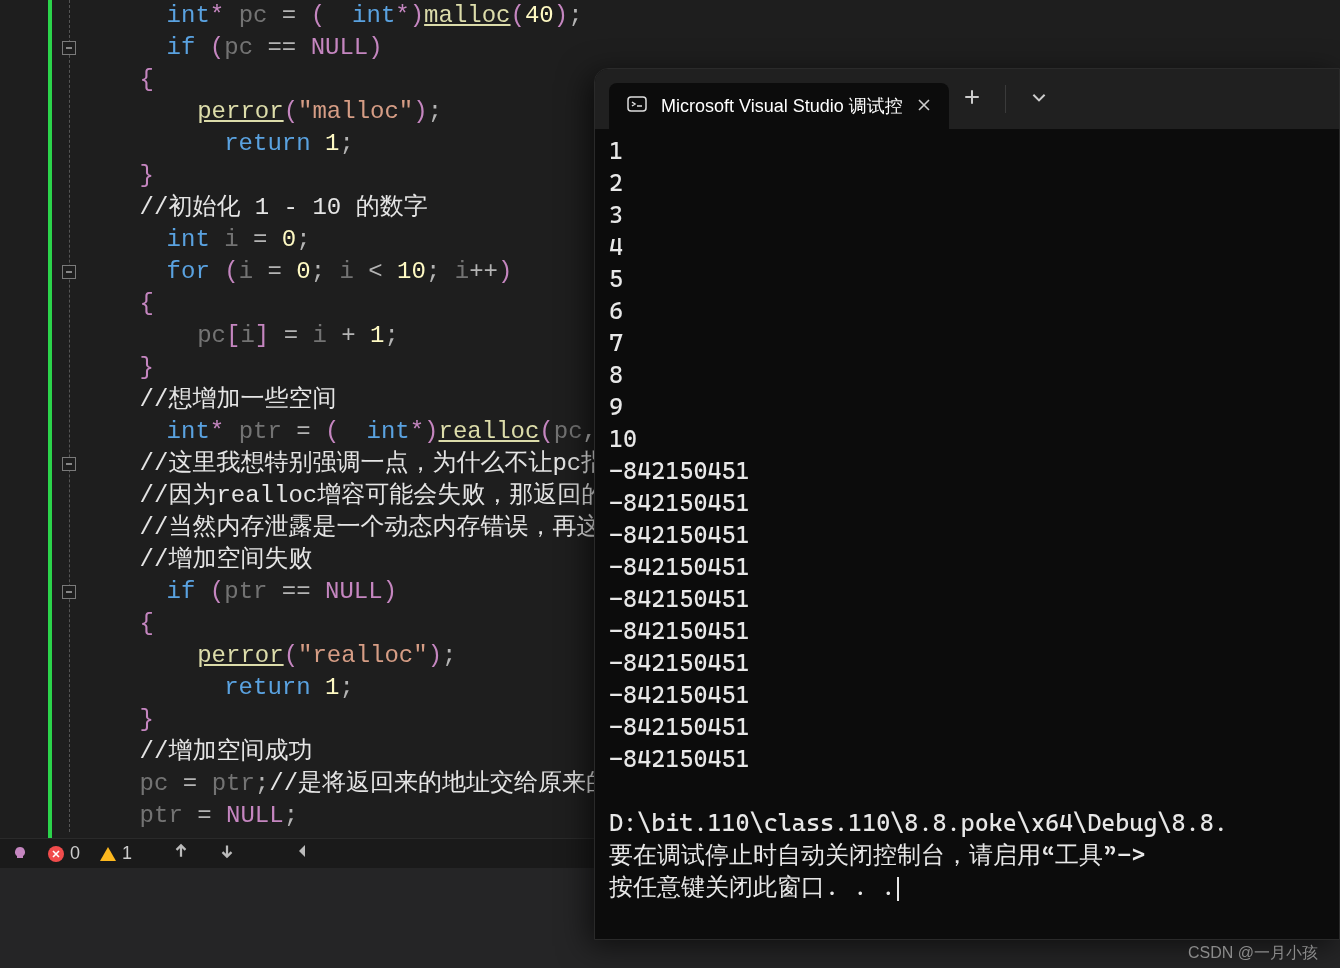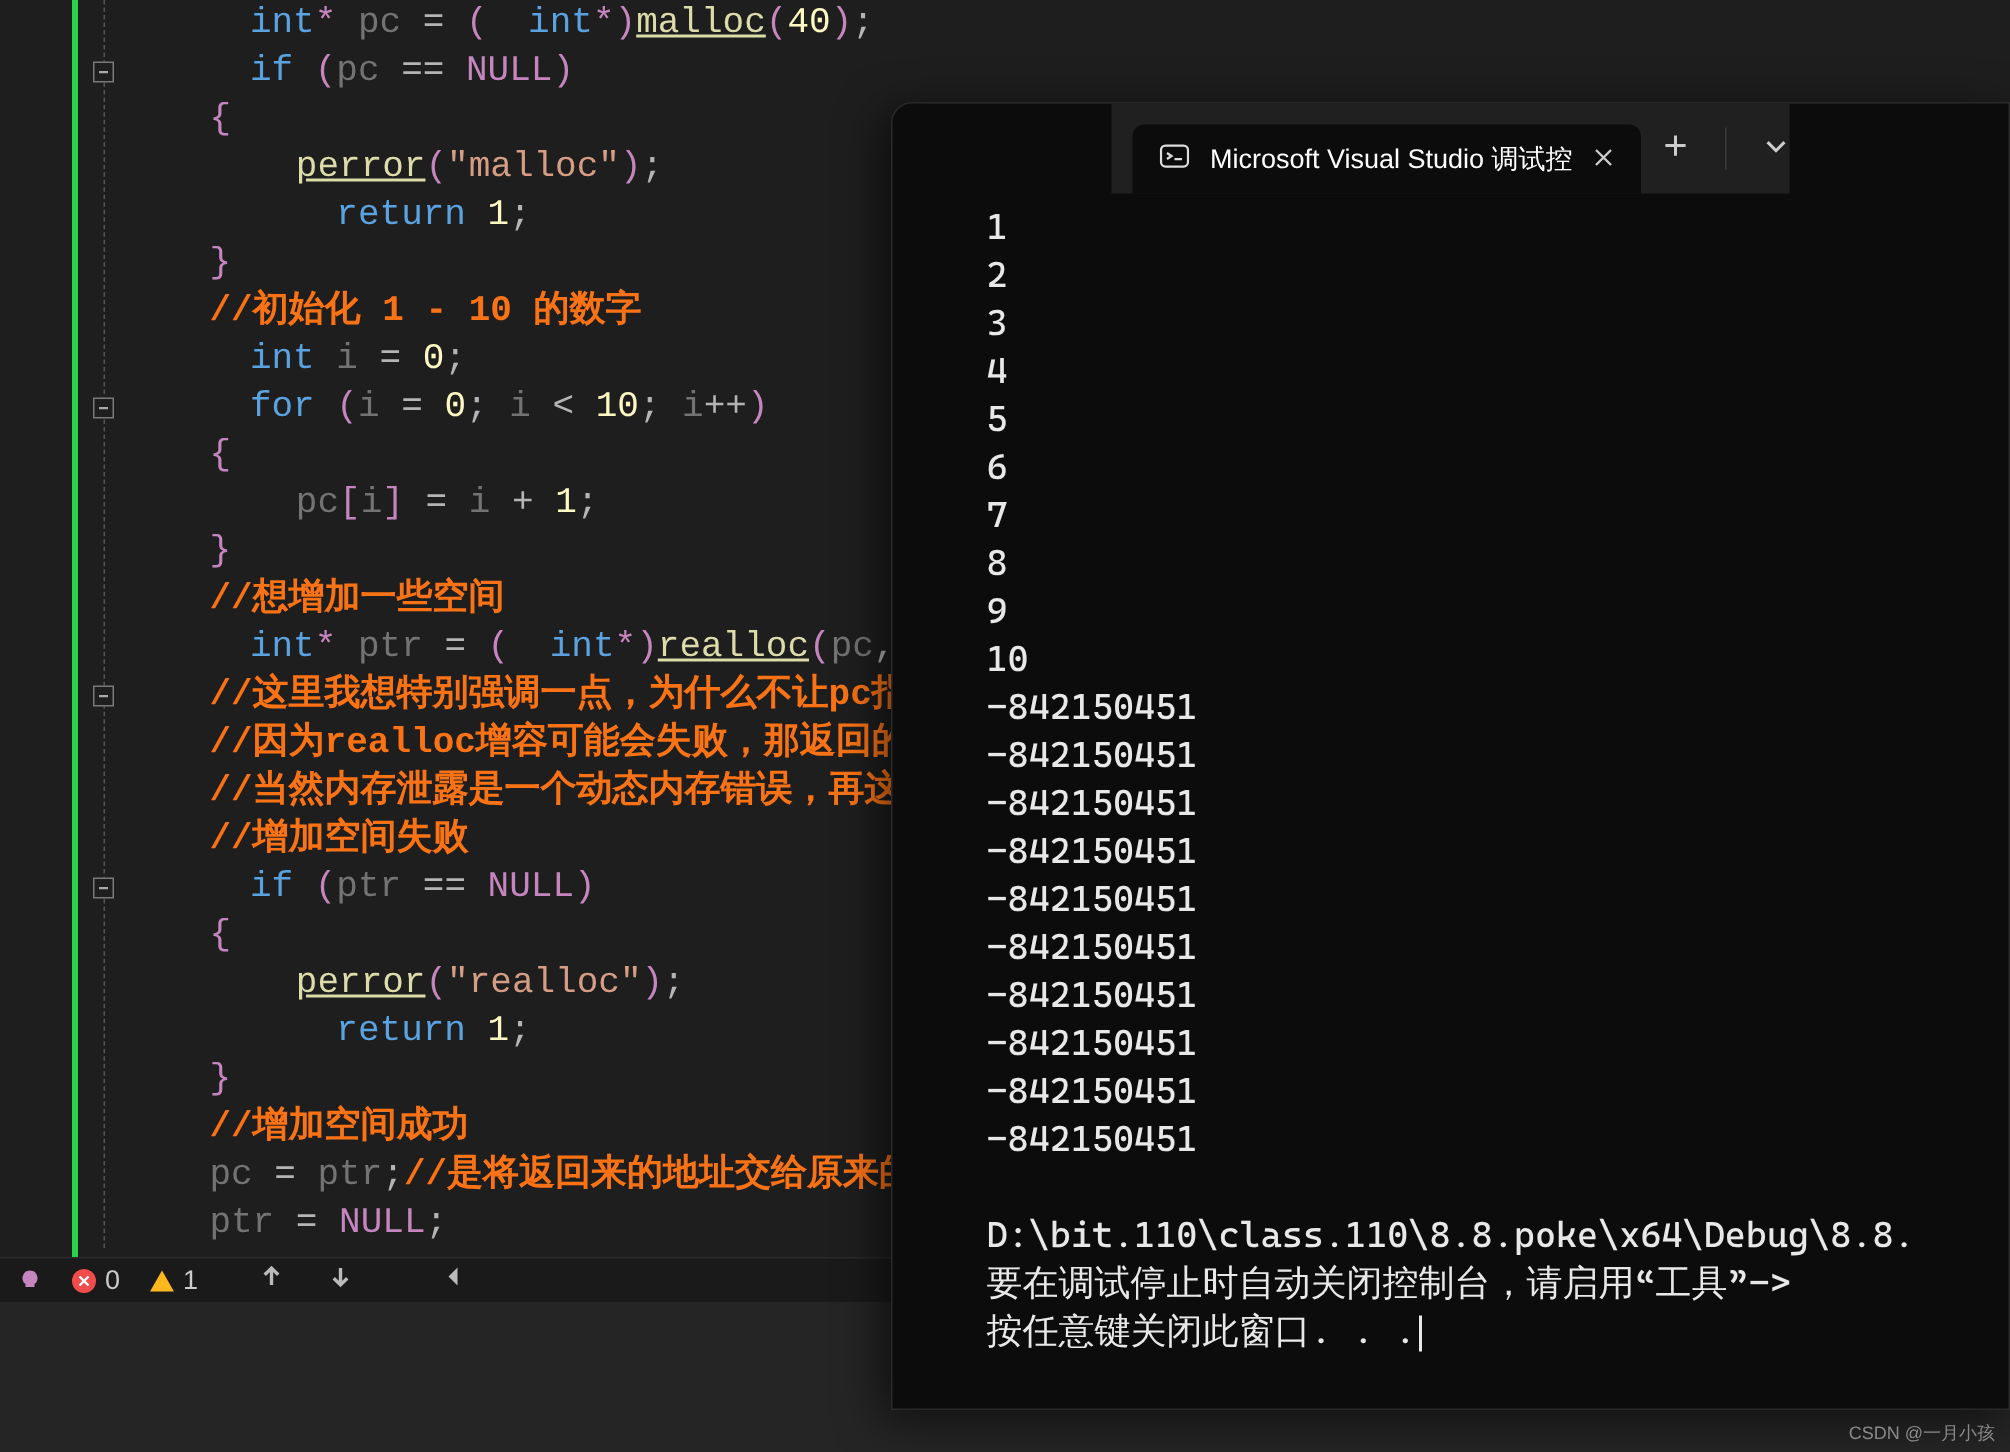--- a/index.html
+++ b/index.html
@@ -62,21 +62,21 @@
   .kw    { color: #5aa2e0; margin-left: 27px; }       
   .ptr   { color: #c586c0; }       
   .ident { color: #737373; }       
   .func  { color: #dcdcaa; text-decoration: underline; }       
   .paren { color: #c586c0; }       
   .brace { color: #c586c0; }       
   .num   { color: #fef9c3; }       
   .op    { color: #b4b4b4; }
   .semi  { color: #b4b4b4; }
   .str   { color: #d69d85; }       
-  .cmt   { color: #f97316; font-weight: bold; }       
+  .cmt   { color: #e5e5e5; }       
 
   
   .statusbar {
     position: absolute;
     left: 0; width: 100%;
     top: 838px; height: 30px;
     background: #1a1a1a;
     display: flex;
     align-items: center;
     color: #cccccc;
@@ -109,21 +109,20 @@
     position: absolute;
     left: 594px; top: 68px;
     right: 0; bottom: 28px;
     background: #0c0c0c;
     border-top-left-radius: 14px;
     box-shadow: -6px 6px 30px rgba(0,0,0,0.6);
     display: flex;
     flex-direction: column;
     overflow: hidden;
     border: 1px solid #2a2a2a;
-    align-items: center;
   }
   .term-titlebar {
     height: 60px;
     background: #202020;
     display: flex;
     align-items: center;
     padding-left: 14px;
   }
   .term-tab {
     background: #0c0c0c;
@@ -160,24 +159,24 @@
   .cursor {
     display:inline-block;
     width:2px; height:24px;
     background:#e8e8e8;
     vertical-align:middle;
     margin-left:2px;
   }
 
   .watermark {
     position:absolute;
-    right:10px; bottom:4px;
+    right:22px; bottom:4px;
     color:#8a8a8a;
     font-family:"Segoe UI",sans-serif;
-    font-size:12px;
+    font-size:16px;
   }
 </style>
 </head>
 <body>
 
 <div class="editor">
   <div style="width:24px;background:#1e1e1e;"></div>
   <div class="change-bar"></div>
   <div class="gutter" id="gutter">
       <div class="fold-line-v" style="top: 0px; height: 832px;"></div>

